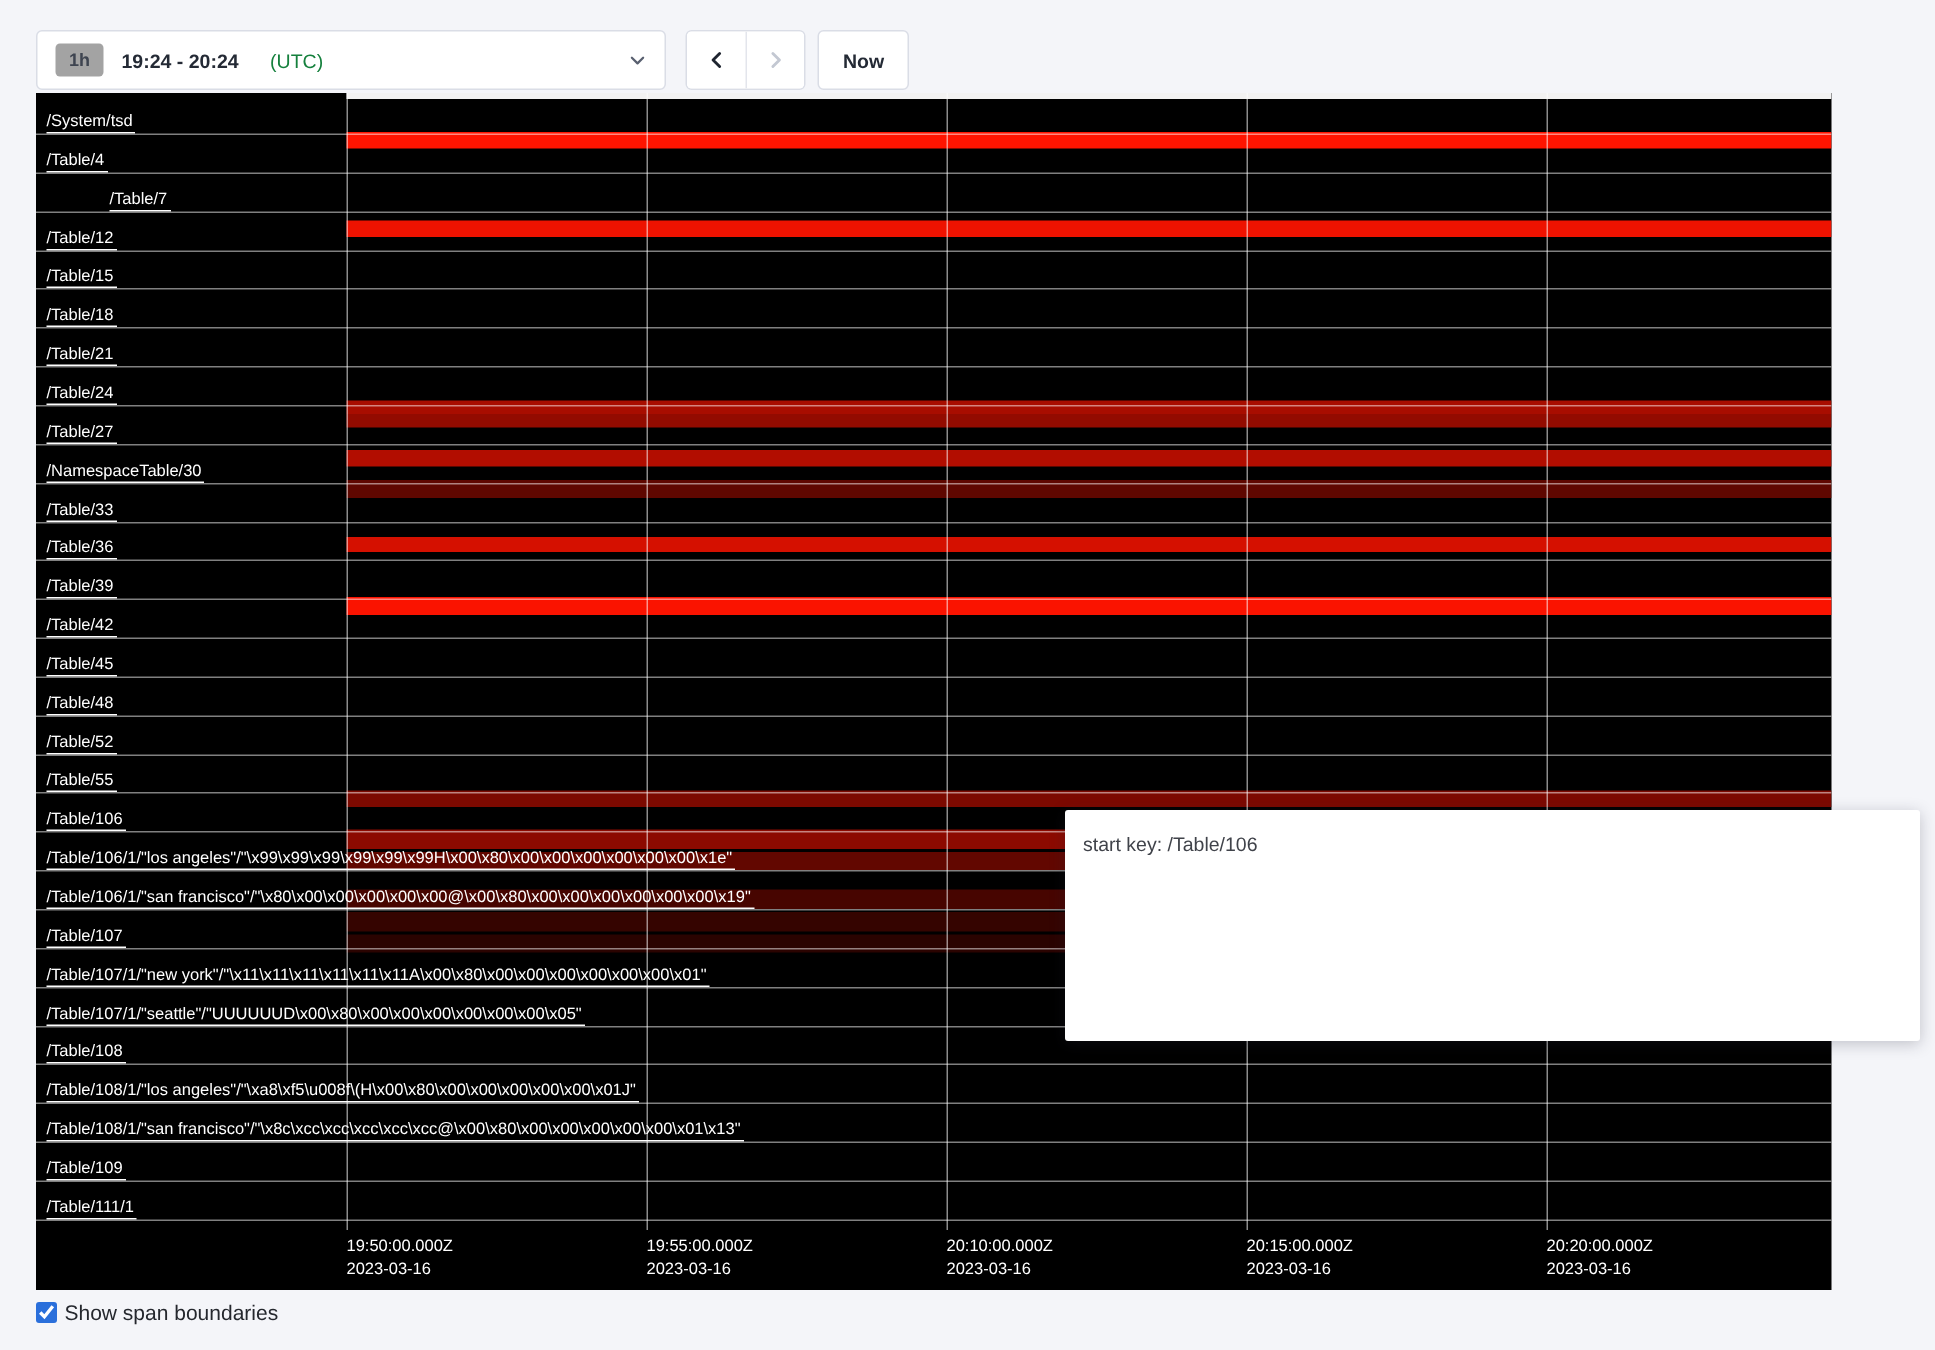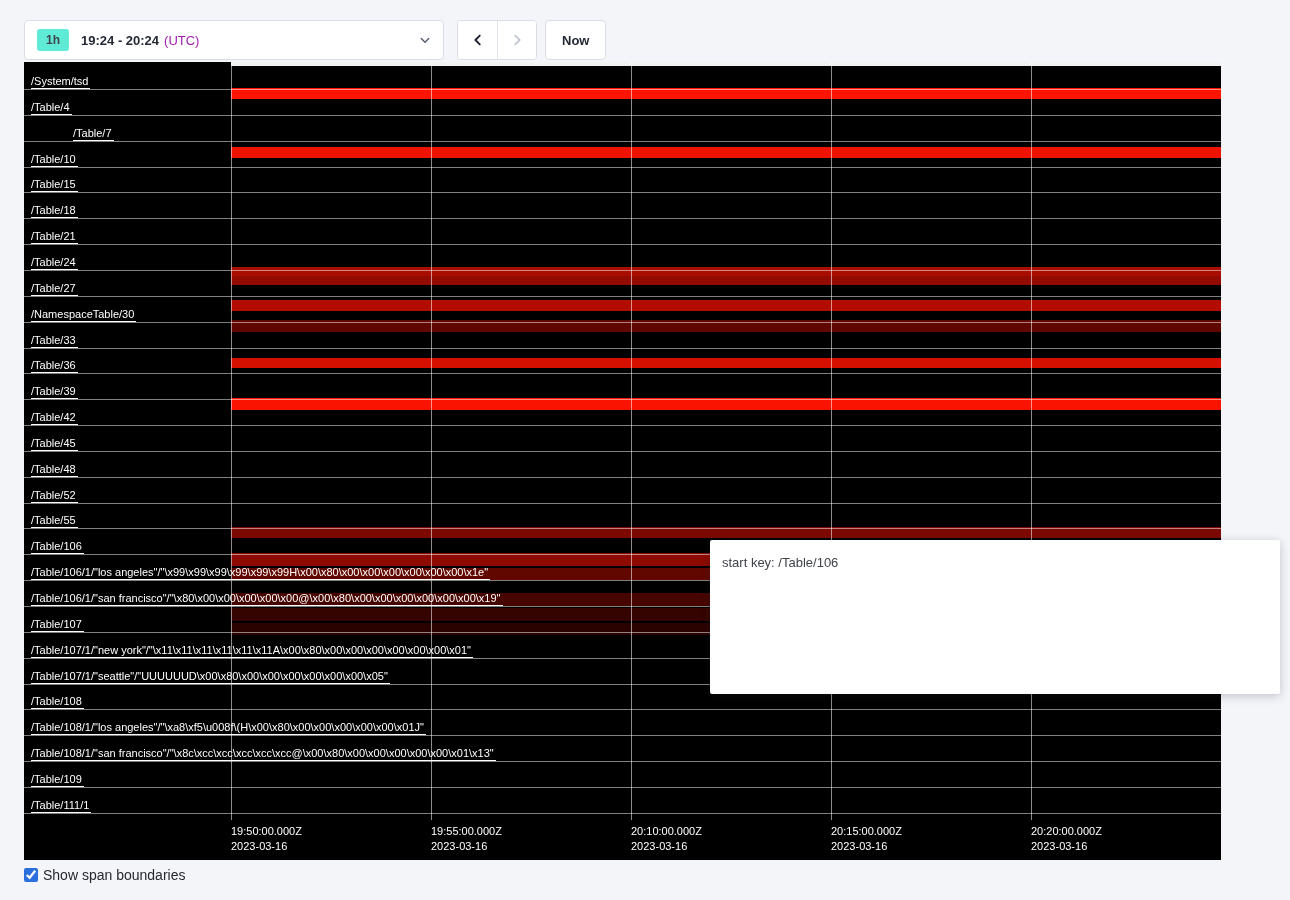--- a/index.html
+++ b/index.html
@@ -11,25 +11,25 @@
   }
 
   
   .toolbar { position:absolute; left:0; top:0; width:1290px; height:62px; }
   .time-selector {
     position:absolute; left:24px; top:20px; width:420px; height:40px;
     background:#ffffff; border:1px solid #dadde6; border-radius:4px;
     display:flex; align-items:center; padding:0 12px; cursor:pointer;
   }
   .duration-badge {
-    background:#5eead4; color:#3e4450; font-size:12px; font-weight:bold;
+    background:#a3a3a3; color:#3e4450; font-size:12px; font-weight:bold;
     padding:4px 9px; border-radius:3px; margin-right:12px;
   }
   .range-text { font-size:13px; font-weight:bold; color:#242a35; margin-right:5px; }
-  .tz-text { font-size:13px; color:#a21caf; }
+  .tz-text { font-size:13px; color:#15803d;margin-left:16px; }
   .selector-spacer { flex:1; }
   .chev-down { width:12px; height:12px; color:#596070; }
 
   .nav-group {
     position:absolute; left:457px; top:20px; height:40px; display:flex;
     background:#fff; border:1px solid #dadde6; border-radius:4px; overflow:hidden;
   }
   .nav-btn {
     width:39px; height:38px; background:#fff; border:none; display:flex;
     align-items:center; justify-content:center; cursor:pointer; padding:0;
@@ -136,21 +136,21 @@
     <div class="vgrid" style="left: 607px;"></div>
     <div class="vgrid" style="left: 807px;"></div>
     <div class="vgrid" style="left: 1007px;"></div>
     <div class="hm-rowline" style="top: 27px;"></div>
     <div class="hm-label" style="top: 12px;">/System/tsd</div>
     <div class="hm-rowline" style="top: 52.85px;"></div>
     <div class="hm-label" style="top: 37.85px;">/Table/4</div>
     <div class="hm-rowline" style="top: 78.7px;"></div>
     <div class="hm-label" style="top: 64px; margin-left: 42px;">/Table/7</div>
     <div class="hm-rowline" style="top: 104.55px;"></div>
-    <div class="hm-label" style="top: 89.55px;">/Table/10</div>
+    <div class="hm-label" style="top: 89.55px;">/Table/12</div>
     <div class="hm-rowline" style="top: 130.4px;"></div>
     <div class="hm-label" style="top: 115.4px;">/Table/15</div>
     <div class="hm-rowline" style="top: 156.25px;"></div>
     <div class="hm-label" style="top: 141.25px;">/Table/18</div>
     <div class="hm-rowline" style="top: 182.1px;"></div>
     <div class="hm-label" style="top: 167.1px;">/Table/21</div>
     <div class="hm-rowline" style="top: 207.95px;"></div>
     <div class="hm-label" style="top: 192.95px;">/Table/24</div>
     <div class="hm-rowline" style="top: 233.8px;"></div>
     <div class="hm-label" style="top: 218.8px;">/Table/27</div>

